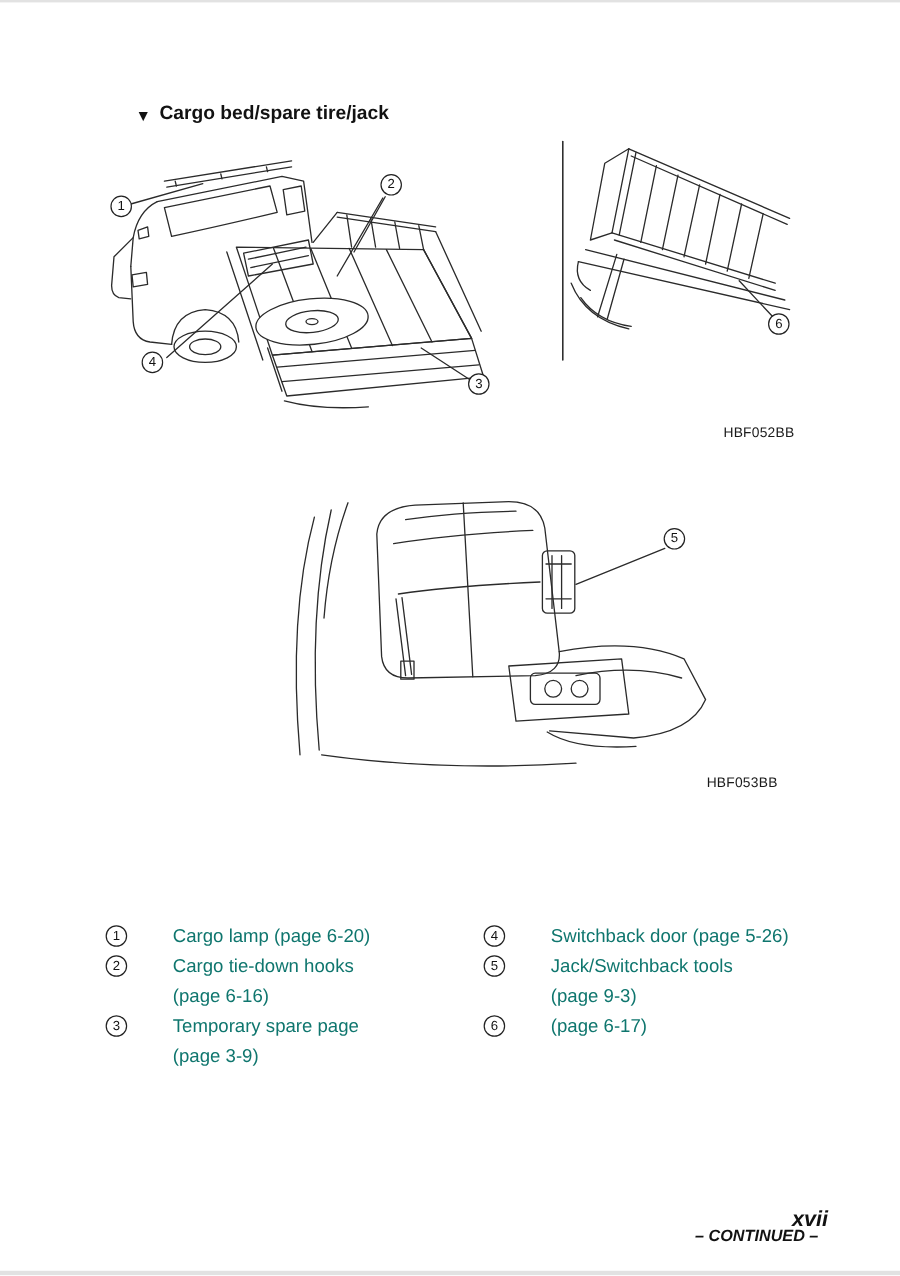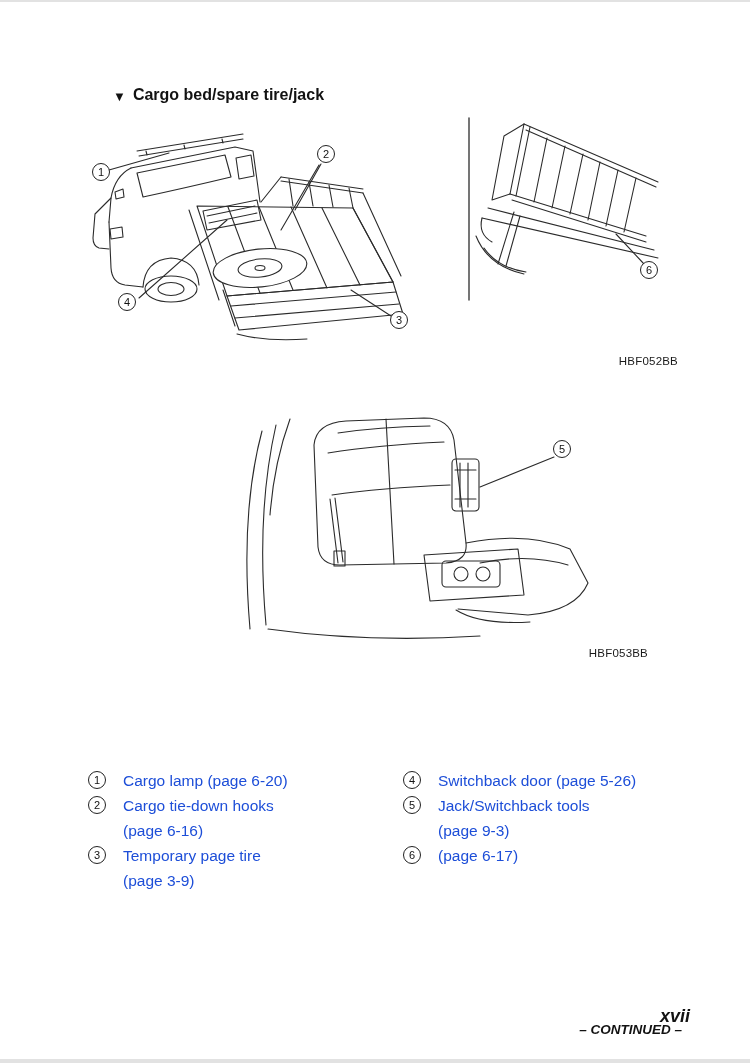--- a/index.html
+++ b/index.html
@@ -17,32 +17,32 @@
   .fig1 { left:85px;  top:118px; width:350px; height:232px; }
   .fig2 { left:468px; top:116px; width:222px; height:186px; }
   .fig3 { left:228px; top:403px; width:390px; height:250px; }
   .figure svg { position:absolute; left:0; top:0; width:100%; height:100%; }
 
   .co { position:absolute; width:18px; height:18px; border:1.3px solid #222; border-radius:50%;
         background:#fff; display:flex; align-items:center; justify-content:center;
         font-size:11px; line-height:1; }
 
   .caption { position:absolute; font-size:11.5px; letter-spacing:0.2px; color:#1a1a1a; }
-  .cap1 { top:355px; right:72px; }
+  .cap1 { top:355px; right:88px; }
   .cap2 { top:647px; right:102px; }
 
   .legend { position:absolute; left:88px; top:768px; width:585px; }
   .col { position:absolute; top:0; }
   .col-left  { left:0; width:300px; }
   .col-right { left:315px; width:268px; }
   .legend-item { display:flex; align-items:flex-start; }
   .num { flex:0 0 auto; width:18px; height:18px; border:1.3px solid #222; border-radius:50%;
          background:#fff; display:flex; align-items:center; justify-content:center;
          font-size:11px; line-height:1; margin:3px 17px 0 0; }
-  .legend-text { font-size:15.5px; line-height:25px; color:#1d4ed8; }
+  .legend-text { font-size:15.5px; line-height:25px; color:#0f766e;margin-left:21px; }
 
   .footer-continued { position:absolute; right:68px; top:986px;
                       font-size:13.5px; font-weight:bold; font-style:italic;margin-top:36px; }
   .footer-page { position:absolute; right:60px; top:1006px;
                  font-size:18px; font-weight:bold; font-style:italic; }
 </style>
 </head>
 <body>
 
 <div class="page">
@@ -183,21 +183,21 @@
       <div class="legend-item">
         <span class="num">2</span>
         <div class="legend-text">
           <div>Cargo tie-down hooks</div>
           <div>(page 6-16)</div>
         </div>
       </div>
       <div class="legend-item">
         <span class="num">3</span>
         <div class="legend-text">
-          <div>Temporary page tire</div>
+          <div>Temporary spare page</div>
           <div>(page 3-9)</div>
         </div>
       </div>
     </div>
     <div class="col col-right">
       <div class="legend-item">
         <span class="num">4</span>
         <div class="legend-text">
           <div>Switchback door (page 5-26)</div>
           <div></div>

